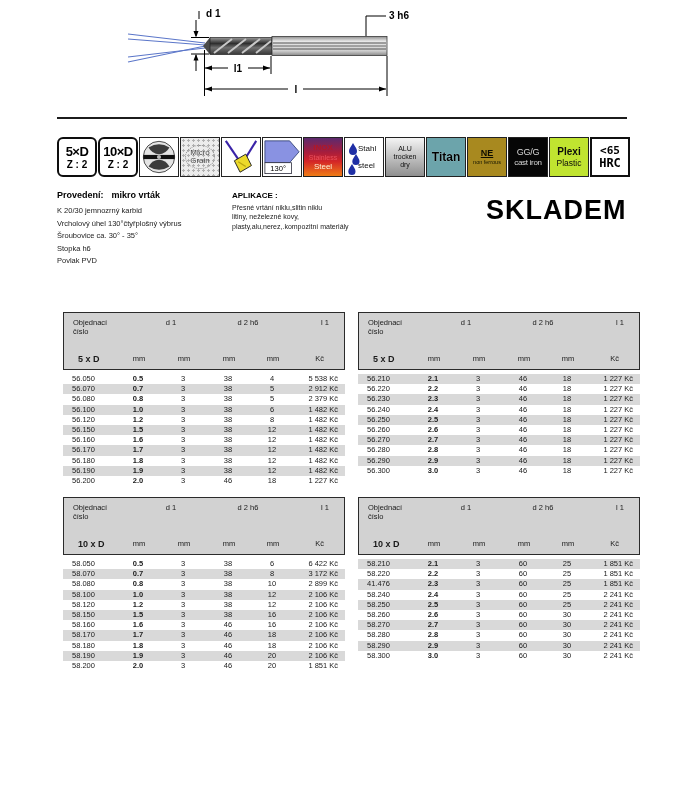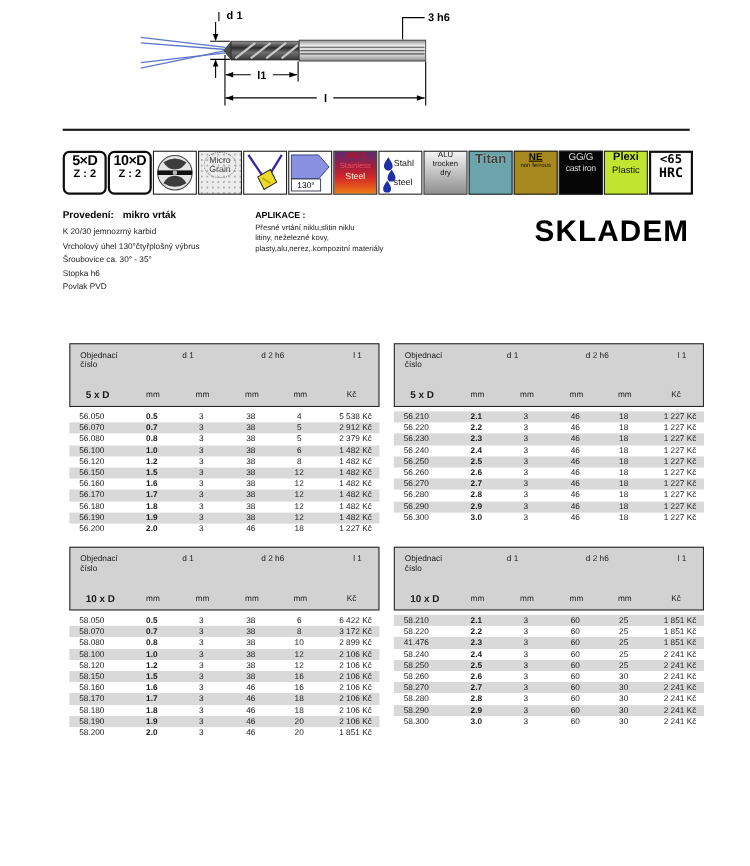--- a/index.html
+++ b/index.html
@@ -6,38 +6,38 @@
   .page{position:relative;width:682px;height:670px;background:#fff;overflow:hidden;
         font-family:"Liberation Sans",sans-serif;color:#000;}
 
   
   .drawing{position:absolute;left:0;top:0;}
   .divider{position:absolute;left:57px;top:117px;width:570px;height:2px;background:#1c1c1c;}
 
   
   .icons{position:absolute;left:57px;top:137px;display:flex;}
   .icon{width:40px;height:40px;box-sizing:border-box;border:1px solid #222;margin-right:1px;
-        position:relative;display:flex;flex-direction:column;align-items:center;justify-content:flex-start;
+        position:relative;display:flex;flex-direction:column;align-items:center;justify-content:center;
         text-align:center;overflow:hidden;flex-shrink:0;background:#fff;line-height:1;}
   .badge-dx{border:2px solid #0e0e0e;border-radius:6px;}
   .dx-top{font-weight:bold;font-size:13px;letter-spacing:-0.5px;}
   .dx-bot{font-weight:bold;font-size:10px;margin-top:2px;}
   .micro-grain{background-color:#ececec;background-image:radial-gradient(#b0b0b0 1px,transparent 1.3px);background-size:5px 5px;}
   .mg-oval{border:1px dotted #8a8a8a;border-radius:50%;padding:3px 4px;font-size:8px;line-height:8px;color:#4a4a4a;}
   .inox{background:linear-gradient(180deg,#5c2a6e 0%,#a81d3c 38%,#d42627 62%,#ef7c16 100%);}
   .inox-1{font-size:8px;font-weight:bold;color:#b01828;}
   .inox-2{font-size:7px;color:#e8505f;margin-top:2px;}
   .inox-3{font-size:8px;color:#fdf6d8;margin-top:2px;}
   .stahl-txt{position:absolute;left:13px;top:7px;text-align:left;font-size:8px;color:#111;}
   .stahl-txt span{display:block;}
   .stahl-txt .s2{margin-top:9px;}
   .alu{background:linear-gradient(180deg,#f4f4f4 0%,#8f8f8f 100%);}
   .alu span{display:block;font-size:7px;line-height:8px;color:#111;}
   .titan{background:#6ca4ab;}
-  .titan span{font-weight:bold;font-size:12px;color:#404040;text-shadow:0 0 1px #cfe9ec;}
+  .titan span{font-weight:bold;font-size:12px;color:#000000;text-shadow:0 0 1px #cfe9ec;}
   .ne{background:#a8891f;}
   .ne-1{font-weight:bold;font-size:9px;color:#0d0d00;text-decoration:underline;}
   .ne-2{font-size:5.5px;color:#141400;margin-top:2px;}
   .gg{background:#060606;color:#d6d6d6;}
   .gg-1{font-size:9px;letter-spacing:-0.3px;}
   .gg-2{font-size:8px;letter-spacing:-0.3px;margin-top:2px;}
   .plexi{background:#c0e430;}
   .plexi-1{font-weight:bold;font-size:10px;color:#0c0c0c;}
   .plexi-2{font-size:8.5px;color:#0c0c0c;margin-top:2px;}
   .hrc{border:2px solid #101010;font-family:"DejaVu Sans Mono",monospace;}

